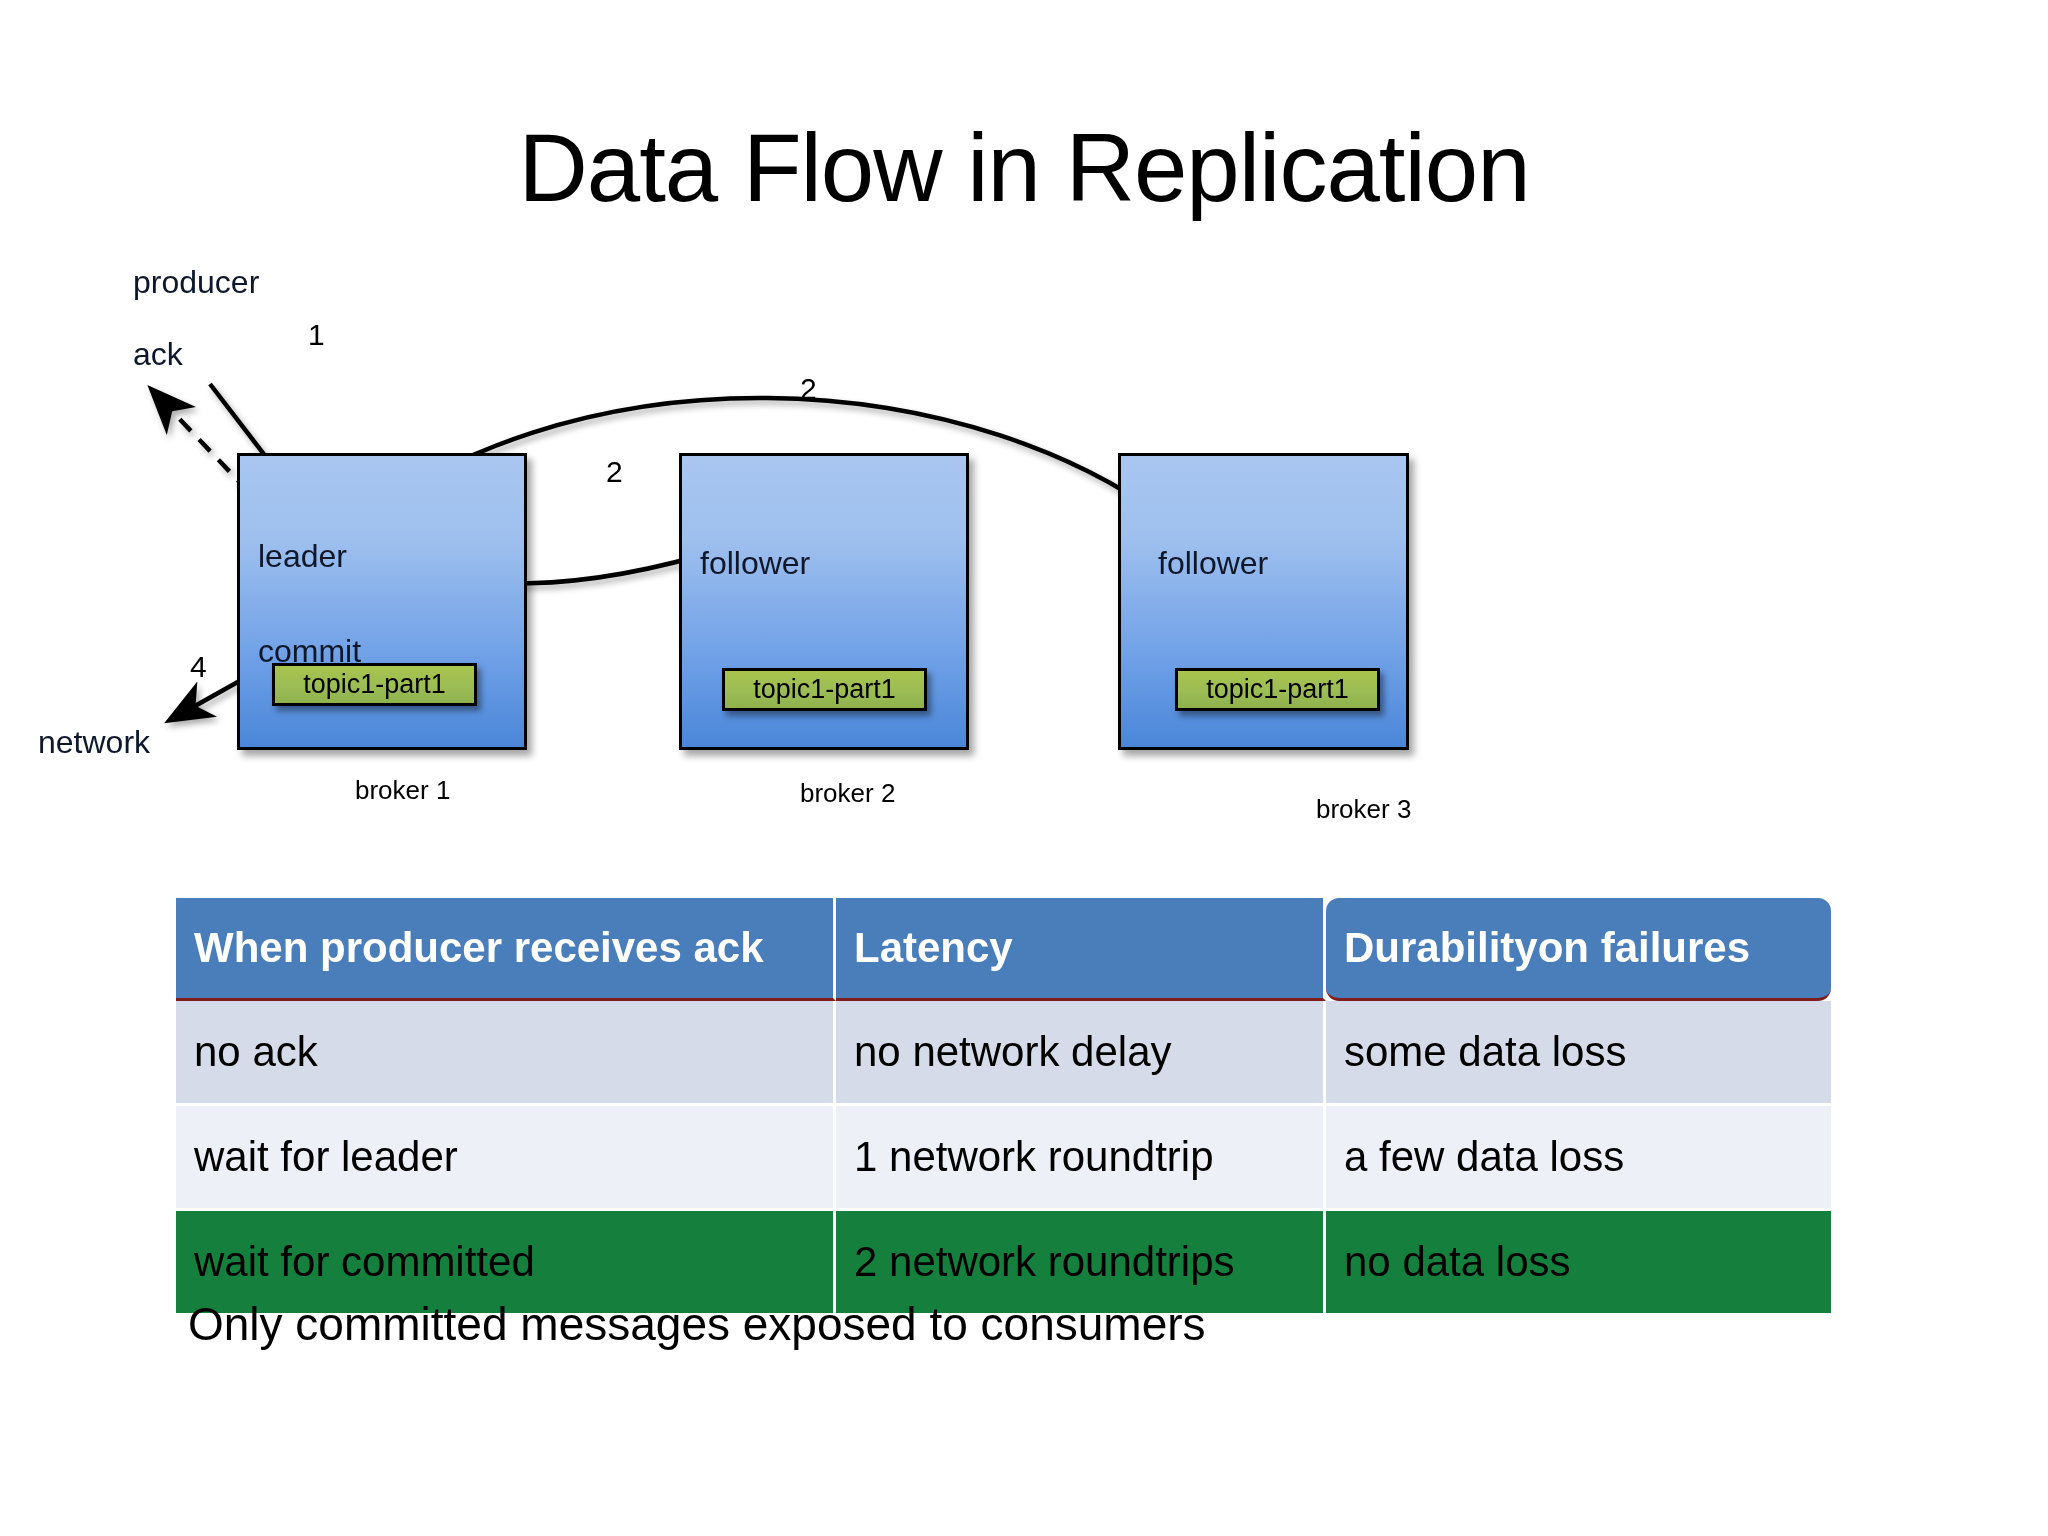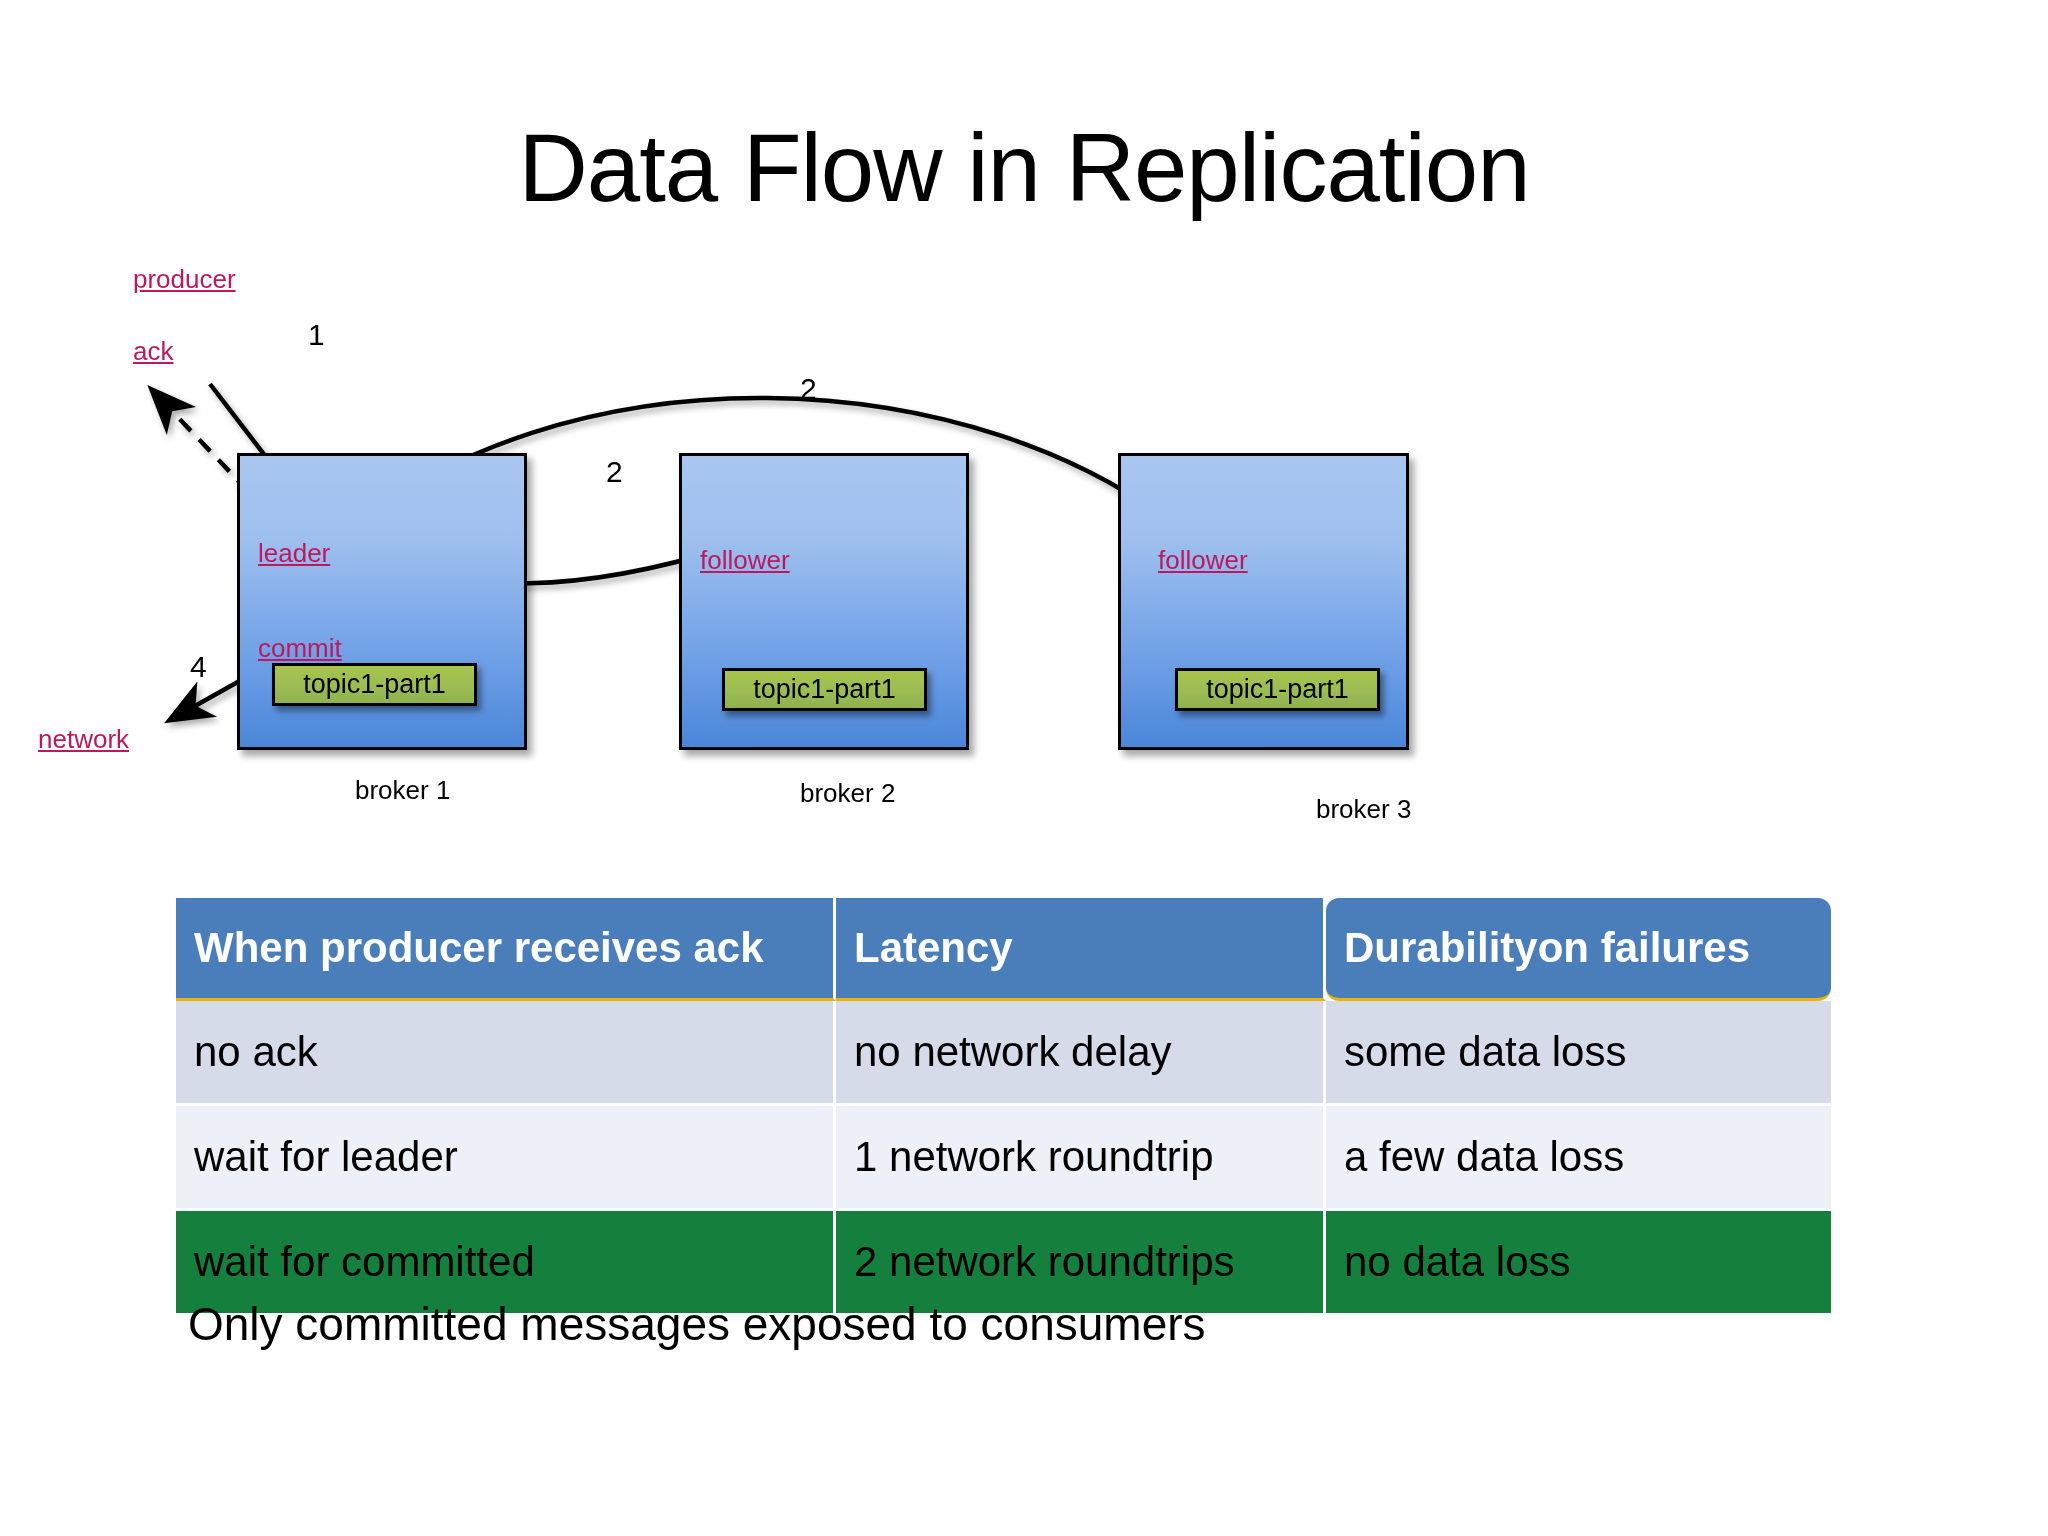--- a/index.html
+++ b/index.html
@@ -24,37 +24,37 @@
     box-shadow:5px 6px 7px rgba(0,0,0,0.35);
   }
   .partition-box{
     position:absolute; box-sizing:border-box;
     border:3px solid #000;
     background:linear-gradient(to bottom,#a8c44d 0%,#9cbc55 55%,#8fb24d 100%);
     box-shadow:4px 5px 6px rgba(0,0,0,0.40);
     display:flex; align-items:center; justify-content:center;
     font-size:27px; color:#000; white-space:nowrap;
   }
-  .diag-label{position:absolute; font-size:26px; color:#be185d; white-space:nowrap;text-decoration:underline;}
+  .diag-label{position:absolute; font-size:32px; color:#0f172a; white-space:nowrap;}
   .diag-num{position:absolute; font-size:30px; color:#000; white-space:nowrap;}
   .broker-caption{position:absolute; font-size:26px; color:#000; white-space:nowrap;}
 
   
   #ack-table{
     position:absolute; left:176px; top:898px;
     border-collapse:separate; border-spacing:0;
     width:1655px; table-layout:fixed;
   }
   #ack-table col.c1{width:660px;}
   #ack-table col.c2{width:490px;}
   #ack-table col.c3{width:505px;}
   #ack-table th{
     background:#4a7ebb; color:#ffffff; font-size:42px; font-weight:bold;
     text-align:left; padding:14px 0 14px 18px; height:72px;
-    border-right:3px solid #ffffff; border-bottom:3px solid #eab308;
+    border-right:3px solid #ffffff; border-bottom:3px solid #7f1d1d;
     vertical-align:middle;
   }
   #ack-table th:last-child{border-right:none;border-radius:13px;}
   #ack-table td{
     font-size:42px; color:#000; text-align:left;
     padding:14px 0 14px 18px; height:74px; vertical-align:middle;
     border-right:3px solid #ffffff; border-bottom:3px solid #ffffff;
   }
   #ack-table td:last-child{border-right:none;margin-top:43px;}
   #ack-table tr.row-a td{background:#d6dbe9;}

